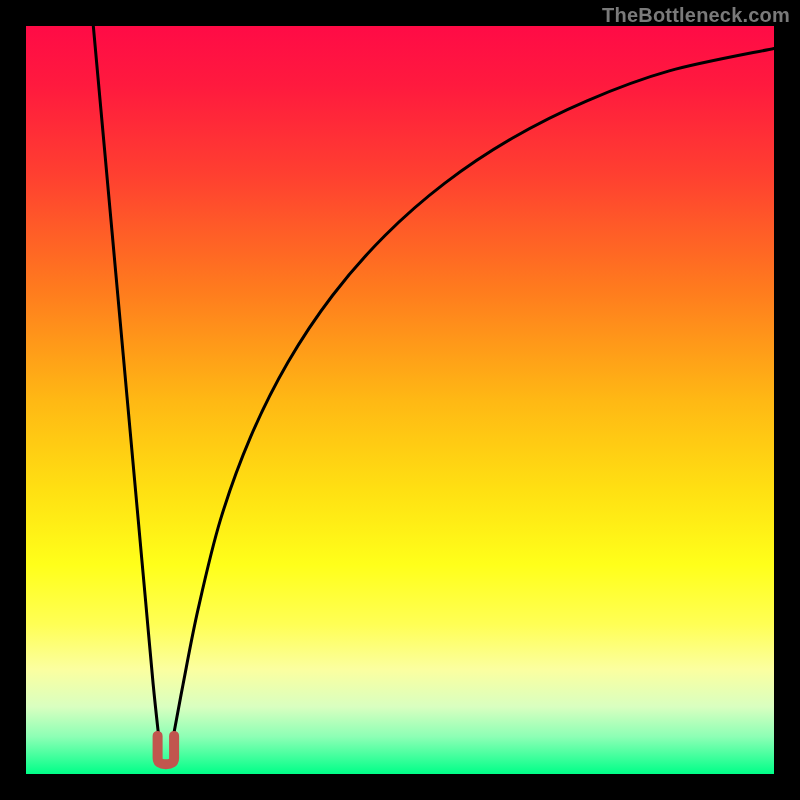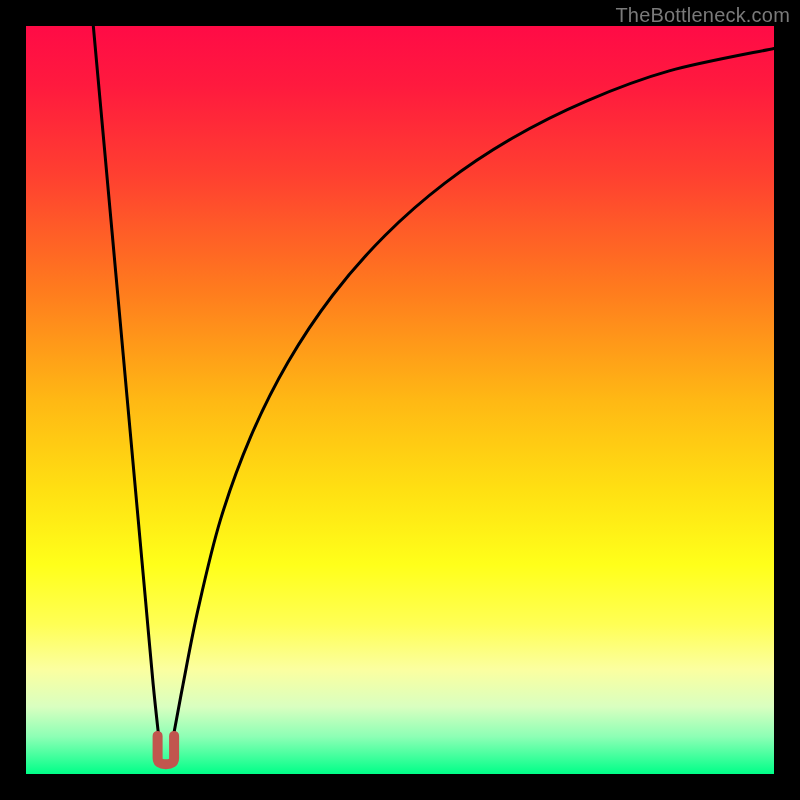--- a/index.html
+++ b/index.html
@@ -1,17 +1,17 @@
 <!DOCTYPE html>
 <html><head>
 <meta charset="utf-8">
 <style>
   html,body{margin:0;padding:0;width:800px;height:800px;overflow:hidden;font-family:Arial,Helvetica,sans-serif}
   #stage{position:relative;width:800px;height:800px;background:#000}
-  #watermark{position:absolute;top:4px;right:10px;font-size:20px;font-weight:normal;color:#7a7a7a;z-index:10;letter-spacing:.2px}
+  #watermark{position:absolute;top:4px;right:10px;font-size:20px;font-weight:bold;color:#7a7a7a;z-index:10;letter-spacing:.2px}
   #plot{position:absolute;left:26px;top:26px;width:748px;height:748px}
   svg{display:block}
 </style>
 </head>
 <body>
 
 <div id="stage">
   <div id="watermark">TheBottleneck.com</div>
   <div id="plot">
     <svg id="svg" width="748" height="748" viewBox="0 0 748 748">

